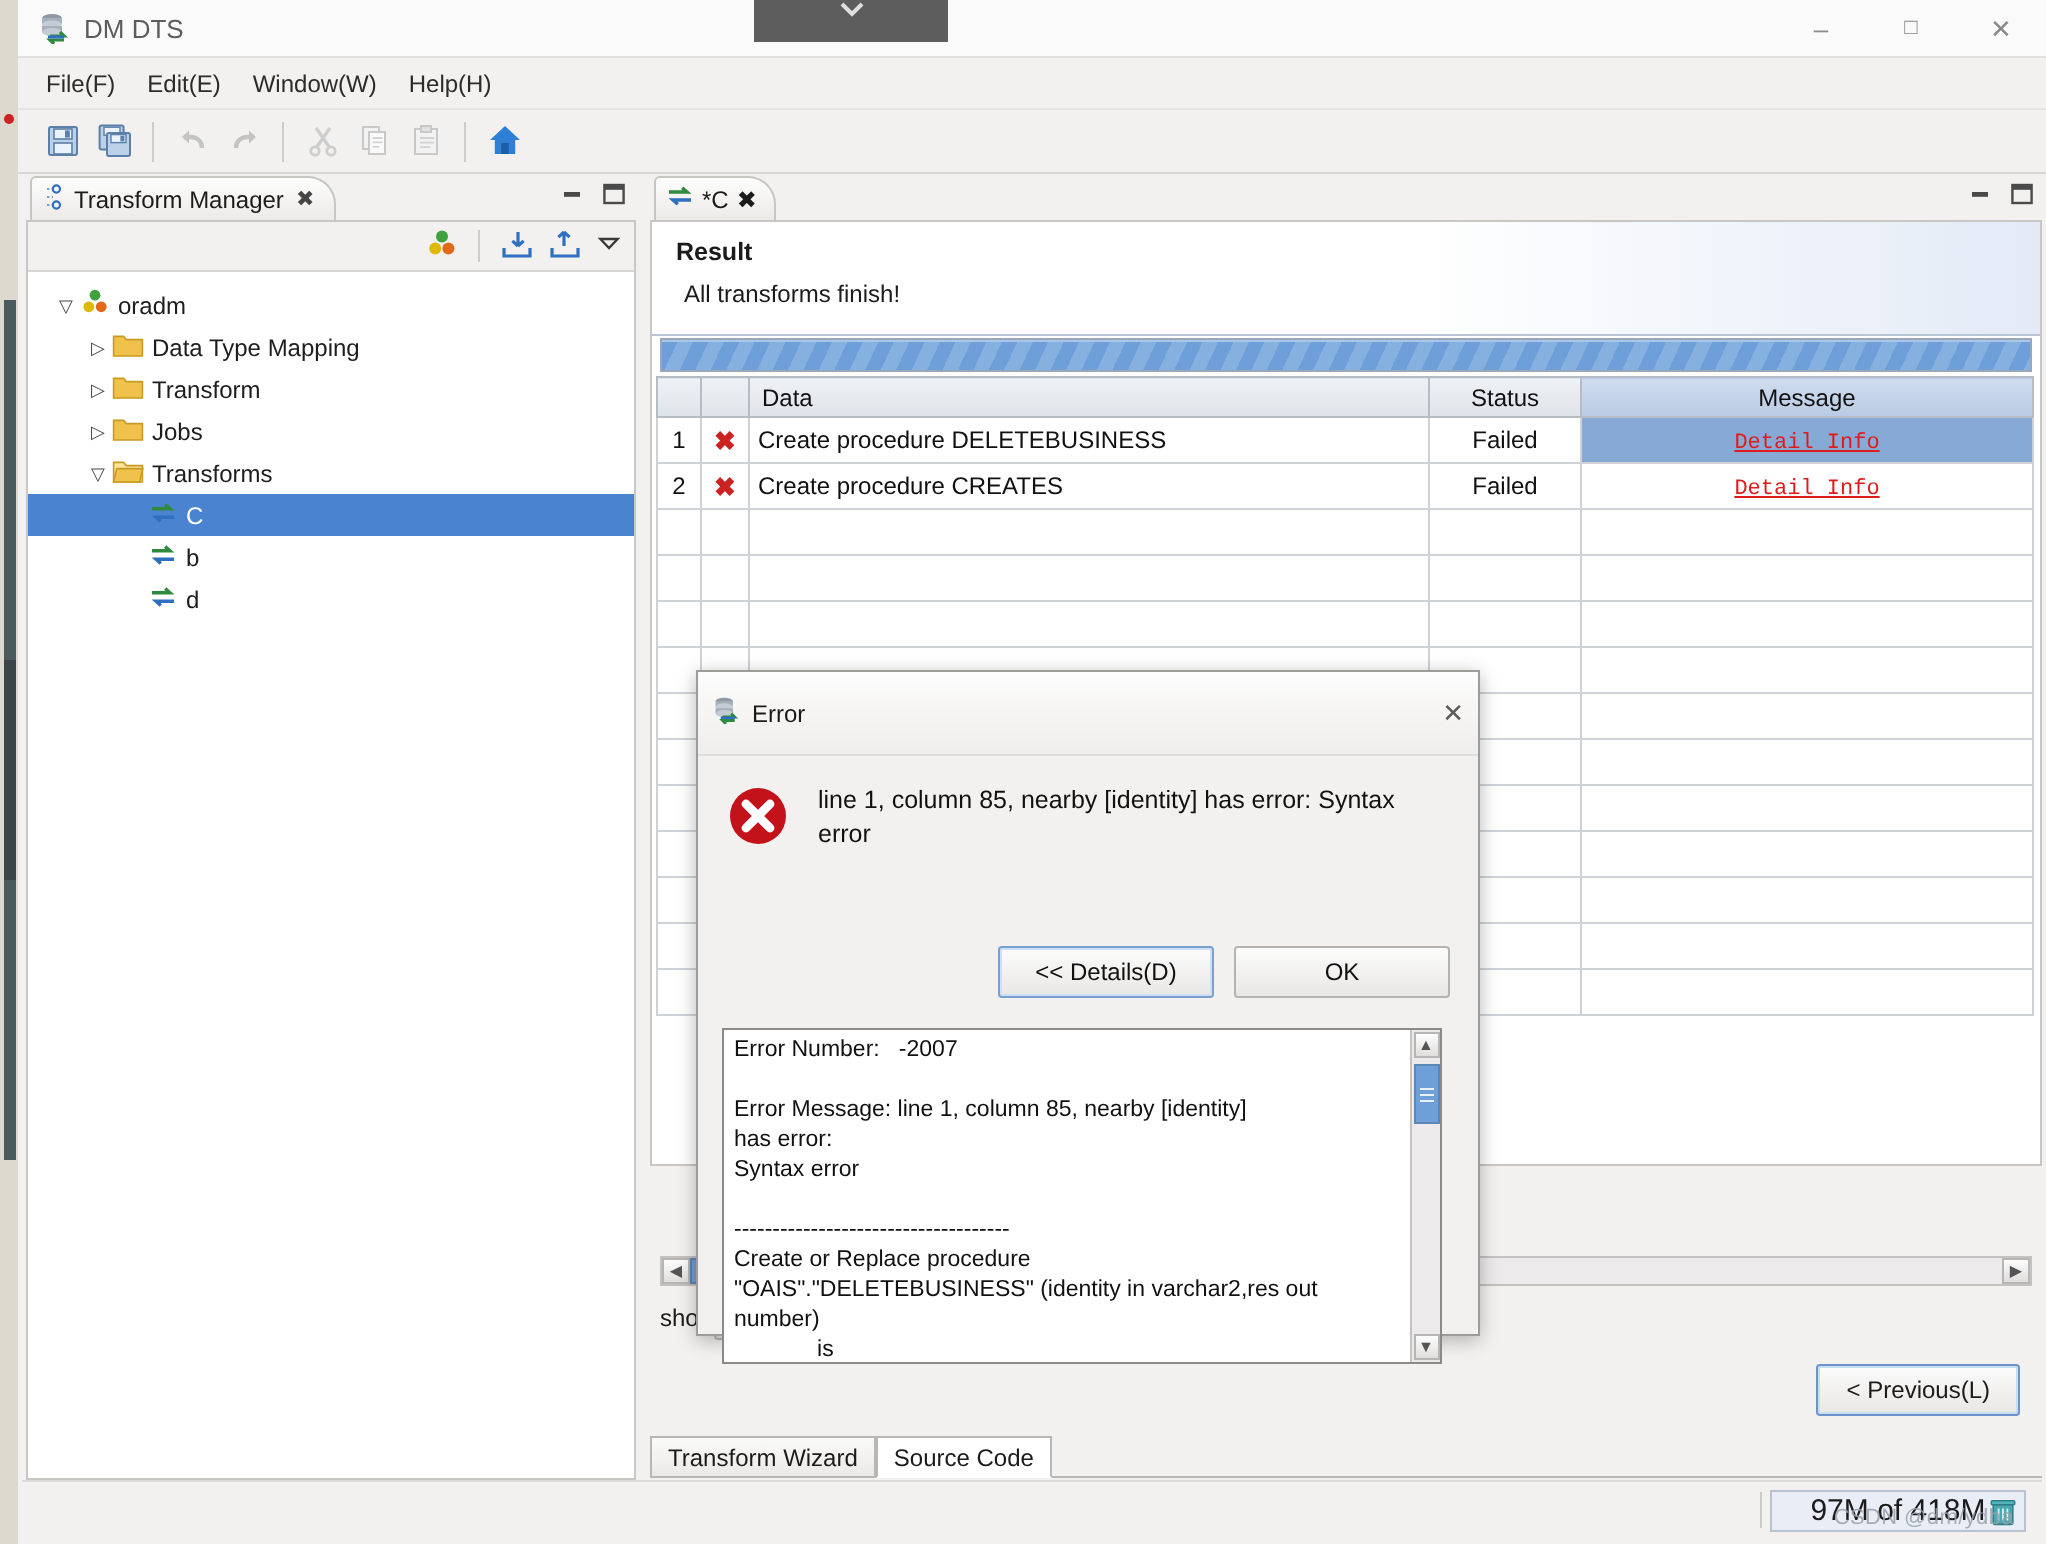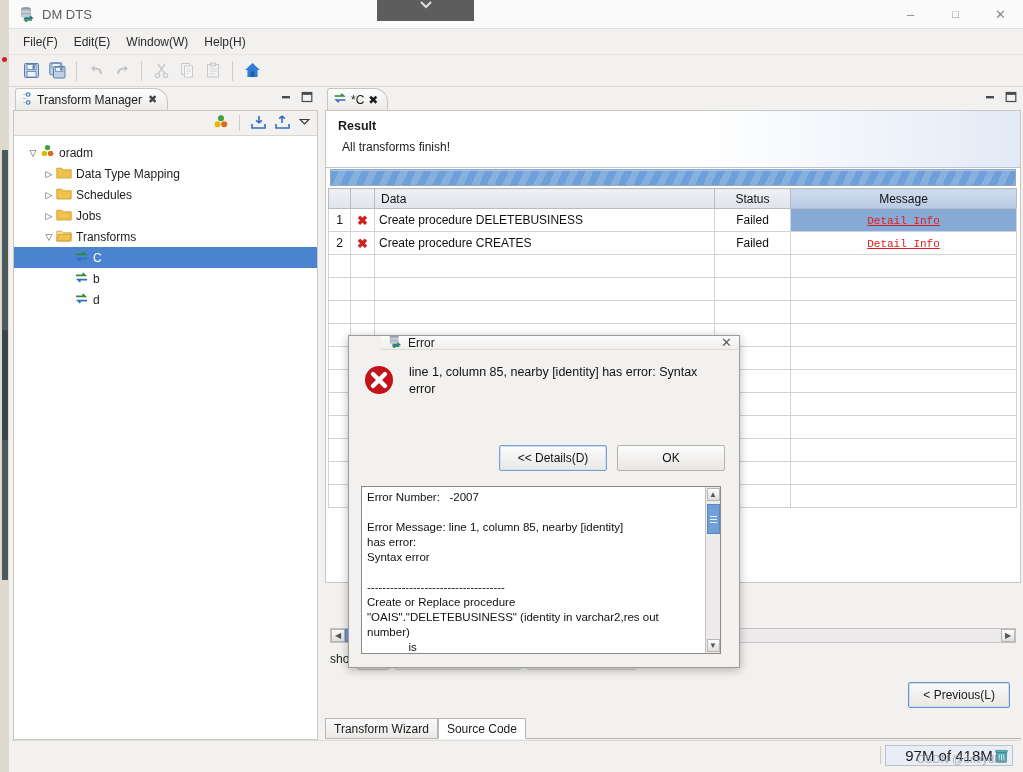--- a/index.html
+++ b/index.html
@@ -154,22 +154,22 @@
   .heap-text { font-size: 15px; color: #1b1b1b; }
   .heap-trash { position: absolute; right: 4px; top: 3px; }
   .heap-sep { position: absolute; right: 140px; top: 5px; width: 1px; height: 18px; background: #cdcbc8; }
   .watermark { position: absolute; right: 14px; top: 12px; font-size: 11px; color: #9aa1ab; opacity: .85; letter-spacing: .2px; }
   .bottom-noise { position: absolute; left: 250px; bottom: 0px; width: 700px; height: 9px;
                   color: #b9b6b2; font-size: 9px; overflow: hidden; white-space: nowrap; font-family: "Liberation Mono", monospace; }
 
   
   .dlg { position: absolute; left: 348px; top: 335px; width: 392px; height: 333px;
          background: #f2f1f0; border: 1px solid #9e9c99; box-shadow: 0 2px 9px rgba(0,0,0,.28); }
-  .dlg-title { height: 14px; background: linear-gradient(to bottom,#fcfcfc,#f0eeec);
-               border-bottom: 1px solid #dedcd9; display: flex; align-items: center; padding: 0 7px; margin-left: 32px; }
+  .dlg-title { height: 42px; background: linear-gradient(to bottom,#fcfcfc,#f0eeec);
+               border-bottom: 1px solid #dedcd9; display: flex; align-items: center; padding: 0 7px; }
   .dlg-title-text { font-size: 12px; color: #1b1b1b; margin-left: 6px; }
   .dlg-close { margin-left: auto; color: #5a5a5a; font-size: 13px; }
   .dlg-msgarea { height: 95px; background: #f2f1f0; display: flex; padding: 14px 12px 0 14px; gap: 14px; }
   .err-icon { width: 32px; height: 32px; flex: 0 0 32px; }
   .err-text { font-size: 12.5px; color: #111; line-height: 17px; }
   .dlg-btns { display: flex; justify-content: flex-end; gap: 10px; padding: 0 14px 0 0; }
   .dlg-btn { width: 108px; height: 26px; display: flex; align-items: center; justify-content: center;
              font-size: 12px; background: linear-gradient(to bottom,#fcfcfc,#e9e7e5);
              border: 1px solid #b5b3b0; border-radius: 2px; color: #111; }
   .dlg-btn.focus { border: 1px solid #7aa0d2; box-shadow: 0 0 0 1px #cfe0f4 inset; }
@@ -374,21 +374,21 @@
             <span class="tlabel">Data Type Mapping</span>
           </div>
 
           <div class="trow" style="padding-left:28px">
             <span class="twist">▷</span>
             <span>
               <svg width="16" height="13" viewBox="0 0 16 13">
                   <path d="M0.8 2.2h5l1.3 1.6h8.1v8.2H0.8z" fill="#f0c24b" stroke="#c99a22" stroke-width="0.8"></path>
                 </svg>
             </span>
-            <span class="tlabel">Schedules</span>
+            <span class="tlabel">Transform</span>
           </div>
 
           <div class="trow" style="padding-left:28px">
             <span class="twist">▷</span>
             <span>
               <svg width="16" height="13" viewBox="0 0 16 13">
                   <path d="M0.8 2.2h5l1.3 1.6h8.1v8.2H0.8z" fill="#f0c24b" stroke="#c99a22" stroke-width="0.8"></path>
                 </svg>
             </span>
             <span class="tlabel">Jobs</span>

